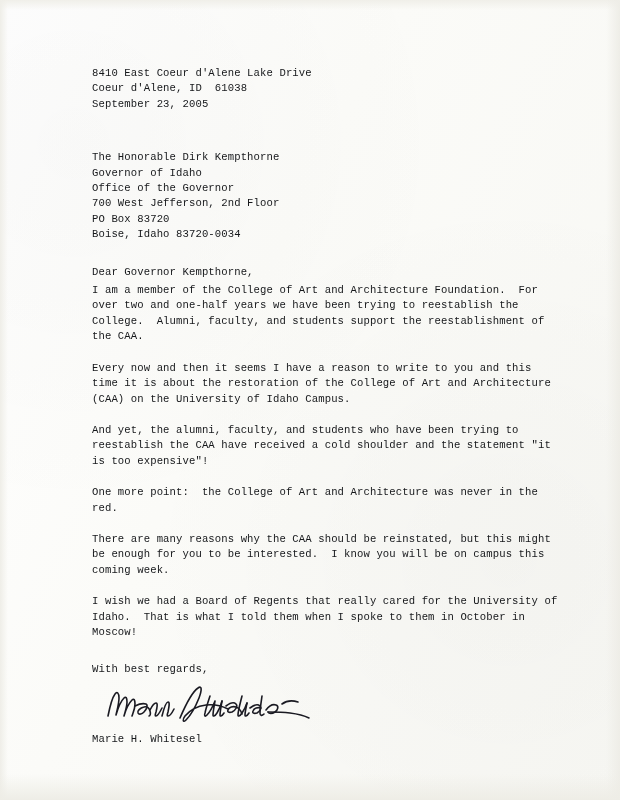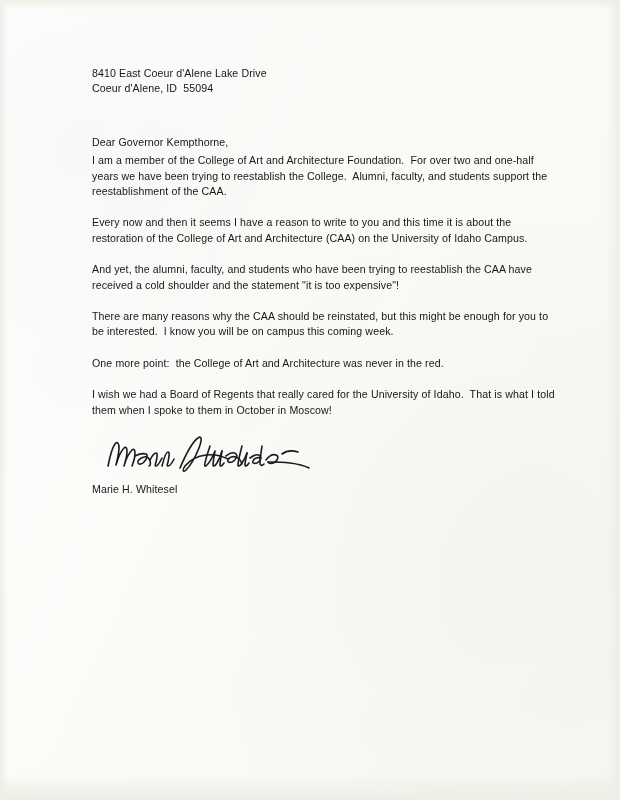--- a/index.html
+++ b/index.html
@@ -46,20 +46,21 @@
 
   .letter {
     position: absolute;
     left: 92px;
     top: 66px;
     width: 470px;
     color: #15171a;
     font-size: 10.6px;
     line-height: 15.4px;
     letter-spacing: 0.01em;
+    font-family: Liberation Mono, monospace;
   }
 
   .block {
     margin: 0 0 14px 0;
   }
   .block .line {
     white-space: pre-wrap;
   }
 
   .return-address { margin-bottom: 38px; }
@@ -99,33 +100,43 @@
 <div class="page">
   <div class="edge-top"></div>
   <div class="edge-left"></div>
   <div class="edge-right"></div>
   <div class="edge-bottom"></div>
 
   <div class="letter">
 
     <div class="block return-address">
       <div class="line">8410 East Coeur d'Alene Lake Drive</div>
-      <div class="line">Coeur d'Alene, ID  55094</div>
+      <div class="line">Coeur d'Alene, ID  61038</div>
+      <div class="line">September 23, 2005</div>
     </div>
 
+    <div class="block recipient">
+      <div class="line">The Honorable Dirk Kempthorne</div>
+      <div class="line">Governor of Idaho</div>
+      <div class="line">Office of the Governor</div>
+      <div class="line">700 West Jefferson, 2nd Floor</div>
+      <div class="line">PO Box 83720</div>
+      <div class="line">Boise, Idaho 83720-0034</div>
+    </div>
 
     <div class="salutation">Dear Governor Kempthorne,</div>
 
     <p class="para">I am a member of the College of Art and Architecture Foundation.  For over two and one-half years we have been trying to reestablish the College.  Alumni, faculty, and students support the reestablishment of the CAA.</p>
     <p class="para">Every now and then it seems I have a reason to write to you and this time it is about the restoration of the College of Art and Architecture (CAA) on the University of Idaho Campus.</p>
     <p class="para">And yet, the alumni, faculty, and students who have been trying to reestablish the CAA have received a cold shoulder and the statement "it is too expensive"!</p>
+    <p class="para">One more point:  the College of Art and Architecture was never in the red.</p>
     <p class="para">There are many reasons why the CAA should be reinstated, but this might be enough for you to be interested.  I know you will be on campus this coming week.</p>
-    <p class="para">One more point:  the College of Art and Architecture was never in the red.</p>
     <p class="para">I wish we had a Board of Regents that really cared for the University of Idaho.  That is what I told them when I spoke to them in October in Moscow!</p>
 
+    <div class="closing">With best regards,</div>
 
     <div class="signature-area">
       <svg class="signature-svg" width="230" height="48" viewBox="0 0 230 48" aria-hidden="true">
         <g fill="none" stroke="#1a1a22" stroke-width="1.6" stroke-linecap="round" stroke-linejoin="round">
           <path d="M6,34 C8,24 10,16 13,12 C15,9 17,11 17,16 C17,22 15,28 14,33 C16,26 19,19 22,16 C24,14 25,16 25,20 C25,25 23,30 22,34 C24,27 27,21 30,18 C32,16 33,18 33,22 C33,27 31,31 30,34"></path>
           <path d="M33,24 C37,22 41,21 44,22 C46,23 45,27 42,30 C40,32 37,33 36,31 C35,29 38,26 42,25 C45,24 47,26 48,29 C49,32 48,34 47,34"></path>
           <path d="M48,28 C50,24 52,21 54,21 C56,21 55,26 54,30 C53,33 53,34 54,34 C56,34 58,30 60,26"></path>
           <path d="M60,34 C62,26 64,20 66,20 C68,20 67,25 66,30 C65,33 65,34 66,34 C68,34 70,31 72,27"></path>
           <path d="M78,36 C84,22 90,10 96,6 C100,3 100,8 97,16 C93,26 88,34 84,38 C81,41 80,38 83,34 C88,28 96,24 104,23 C112,22 120,24 126,27"></path>
           <path d="M108,14 C106,20 104,26 103,31 C102,34 103,35 105,33 C108,30 111,24 113,19 C112,25 111,30 111,33 C111,35 113,34 115,31 C117,28 119,23 120,19"></path>

